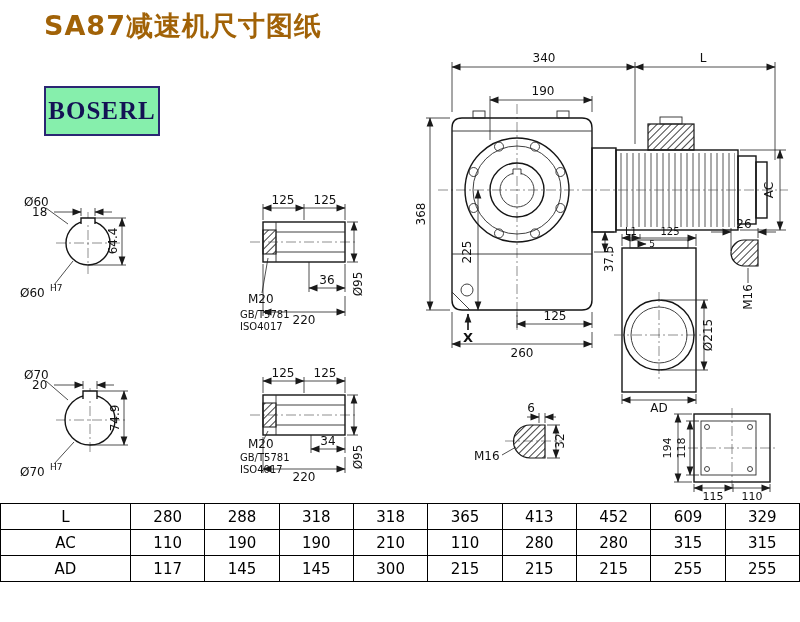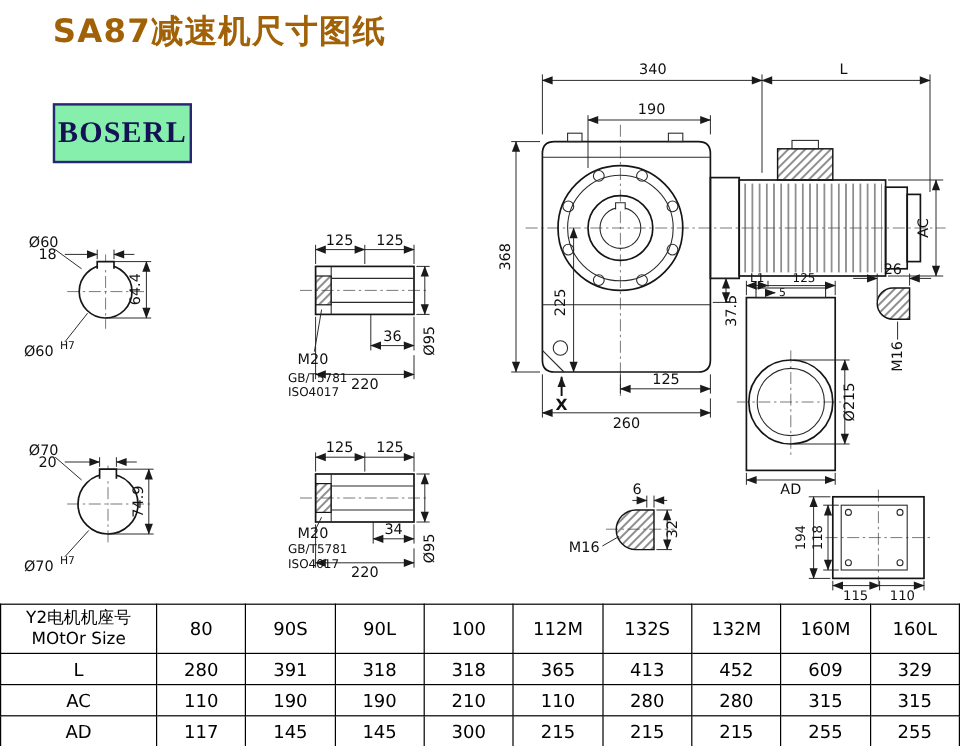--- a/index.html
+++ b/index.html
@@ -310,39 +310,24 @@
       <col>
       <col>
       <col>
       <col>
       <col>
       <col>
       <col>
       <col>
   </colgroup>
   <tbody>
-    <tr class="hdr">
-      <th class="h1">
-        <div>Y2电机机座号</div>
-        <div>MOtOr Size</div>
-      </th>
-      <th>80</th>
-      <th>90S</th>
-      <th>90L</th>
-      <th>100</th>
-      <th>112M</th>
-      <th>132S</th>
-      <th>132M</th>
-      <th>160M</th>
-      <th>160L</th>
-    </tr>
     <tr class="row">
       <td>L</td>
       <td>280</td>
-      <td>391</td>
+      <td>288</td>
       <td>318</td>
       <td>318</td>
       <td>365</td>
       <td>413</td>
       <td>452</td>
       <td>609</td>
       <td>329</td>
     </tr>
     <tr class="row">
       <td>AC</td>

